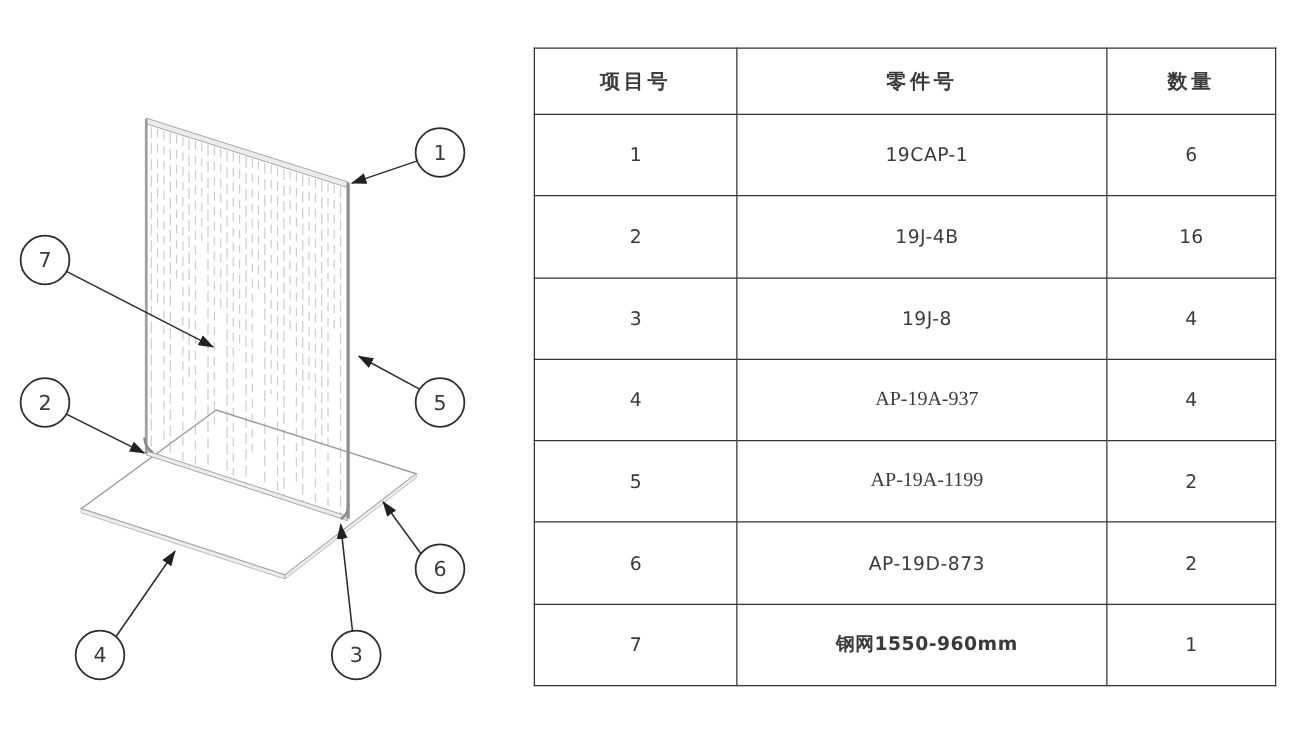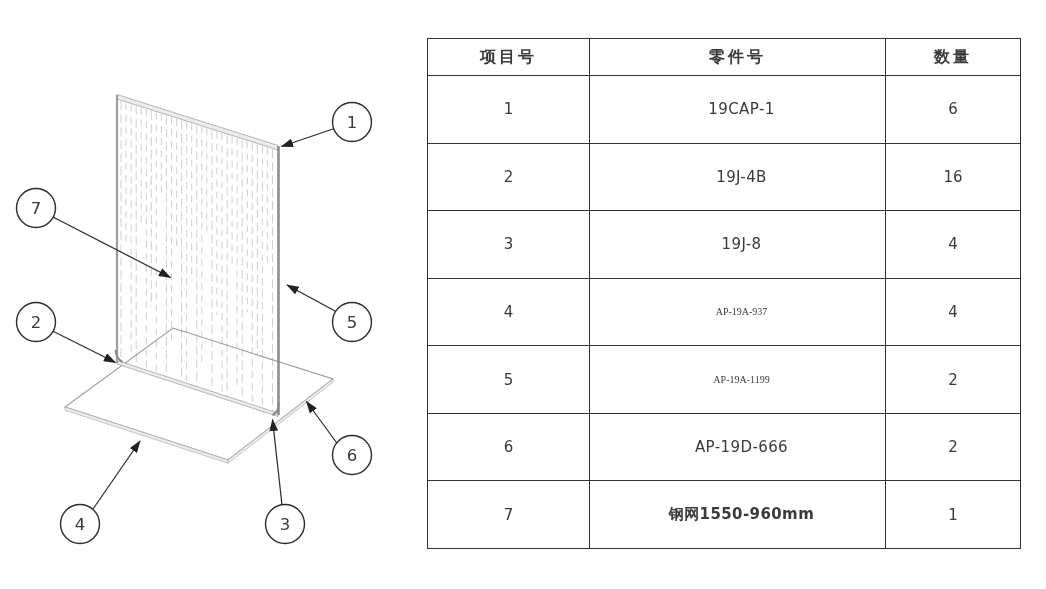--- a/index.html
+++ b/index.html
@@ -21,26 +21,26 @@
   .table-wrap{position:absolute;left:427px;top:38px;}
   table.bom{
     border-collapse:collapse;table-layout:fixed;
     width:593px;height:511px;
   }
   table.bom th,table.bom td{
     border:1.6px solid var(--table-border);
     vertical-align:middle;
     overflow:hidden;white-space:nowrap;
   }
-  table.bom thead tr{height:37px;}
+  table.bom thead tr{height:53px;}
   table.bom tbody tr{height:65px;}
   th{font-size:16px;font-weight:bold;letter-spacing:3px;text-align:center;}
   .c-item,.c-qty{text-align:center;font-size:15px;}
   .c-part{text-align:center;padding-left:9px;font-size:15px;letter-spacing:.4px;}
-  .part-serif{font-family:"Liberation Serif","DejaVu Serif",serif;font-size:10px;letter-spacing:0;}
+  .part-serif{font-family:"Liberation Serif","DejaVu Serif",serif;font-size:16px;letter-spacing:0;}
   .part-bold{font-weight:bold;}
   
   .leader{stroke:var(--line);stroke-width:1.25;fill:none;}
   .callout-circle{fill:#ffffff;stroke:var(--line);stroke-width:1.4;}
   .callout-num{font-size:16.5px;fill:var(--text);font-family:"DejaVu Sans","Liberation Sans",sans-serif;}
   .mesh-line{stroke:var(--mesh);stroke-width:.9;}
   .edge-band{fill:#ececec;stroke:var(--panel-edge);stroke-width:.7;}
   .plate-band{fill:#ededed;stroke:#a5a5a5;stroke-width:.6;}
   .plate-outline{fill:none;stroke:var(--panel-edge);stroke-width:1.1;}
   .foot{fill:none;stroke:#8a8a8a;stroke-width:2;}
@@ -179,21 +179,21 @@
         <td class="c-part part-serif">AP-19A-937</td>
         <td class="c-qty">4</td>
       </tr>
       <tr>
         <td class="c-item">5</td>
         <td class="c-part part-serif">AP-19A-1199</td>
         <td class="c-qty">2</td>
       </tr>
       <tr>
         <td class="c-item">6</td>
-        <td class="c-part">AP-19D-666</td>
+        <td class="c-part">AP-19D-873</td>
         <td class="c-qty">2</td>
       </tr>
       <tr>
         <td class="c-item">7</td>
         <td class="c-part part-bold">钢网1550-960mm</td>
         <td class="c-qty">1</td>
       </tr>
     </tbody>
   </table>
 </div>

